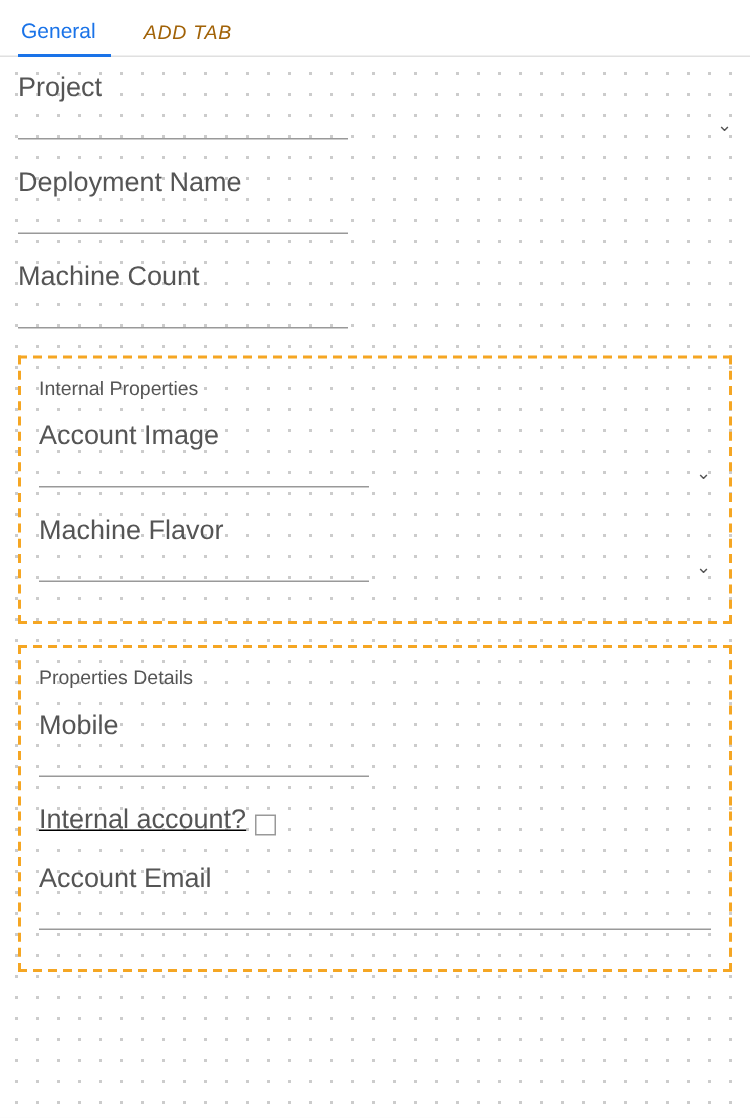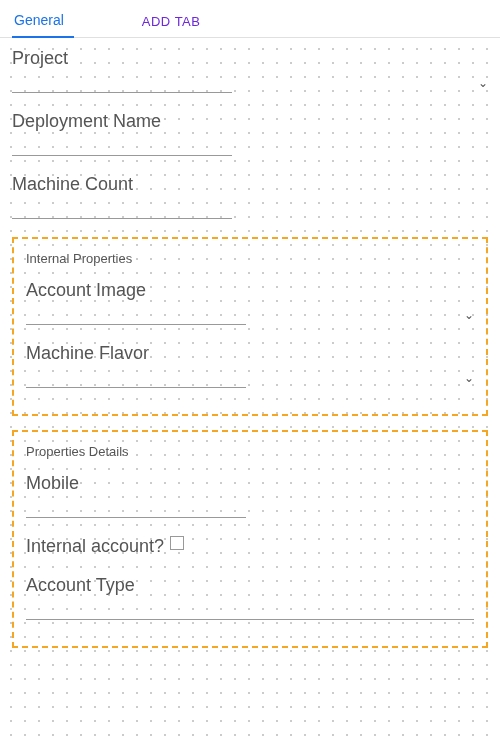--- a/index.html
+++ b/index.html
@@ -33,43 +33,43 @@
       padding: 10px 12px 20px 12px;
     }
 
     
     .tab-bar {
       display: flex;
       align-items: flex-end;
       border-bottom: 1px solid #e0e0e0;
       padding: 0 12px;
       background: #fff;
-      gap: 46px;
     }
 
     .tab-item {
       padding: 12px 10px 8px 2px;
       font-size: 14px;
       cursor: pointer;
       color: #333;
       margin-right: 20px;
     }
 
     .tab-item.active {
       color: #1a73e8;
       border-bottom: 2px solid #1a73e8;
       margin-bottom: -1px;
     }
 
     .tab-add {
       padding: 12px 10px 8px 2px;
       font-size: 13px;
-      color: #6d28d9;
+      color: #a16207;
       cursor: pointer;
       letter-spacing: 0.5px;
+      font-style: italic;
     }
 
     
     .form-field {
       margin-bottom: 18px;
       position: relative;
     }
 
     .field-label {
       font-size: 18px;
@@ -126,21 +126,22 @@
     .group-title {
       font-size: 13px;
       color: #555;
       margin-bottom: 14px;
       display: block;
     }
 
     
     .checkbox-wrapper {
       display: flex;
-      align-items: flex-start;
+      align-items: flex-end;
+      text-decoration: underline;
     }
 
     .checkbox-native {
       width: 14px;
       height: 14px;
       border: 1px solid #999;
       appearance: none;
       -webkit-appearance: none;
       background: #fff;
       cursor: pointer;
@@ -214,21 +215,21 @@
 
       <div class="form-field">
         <div class="checkbox-wrapper">
           <span class="field-label" style="margin-bottom:0;">Internal account?</span>
           <input type="checkbox" class="checkbox-native" style="">
         </div>
       </div>
 
 
       <div class="form-field">
-        <span class="field-label">Account Type</span>
+        <span class="field-label">Account Email</span>
         <div class="field-input-row">
           <input type="text" class="field-underline-full" style="">
         </div>
       </div>
     </div>
 
   </div>
 </div>
 
 </body></html>

